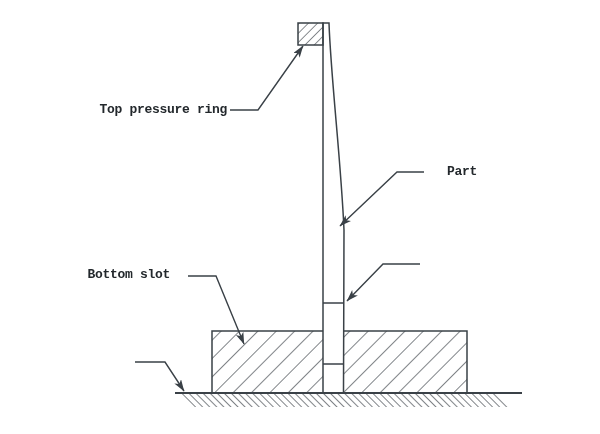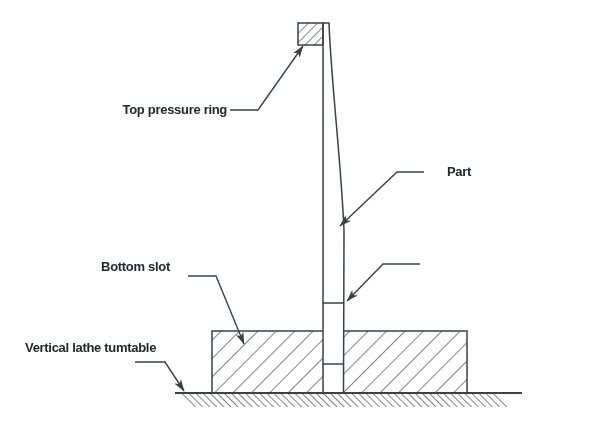--- a/index.html
+++ b/index.html
@@ -6,40 +6,40 @@
     margin: 0;
     padding: 0;
     background: #ffffff;
   }
   .canvas {
     position: relative;
     width: 600px;
     height: 434px;
     background: #ffffff;
     overflow: hidden;
-    font-family: Liberation Sans, sans-serif;
+    font-family: Liberation Mono, monospace;
   }
   .linework {
     position: absolute;
     left: 0;
     top: 0;
   }
   .label {
     position: absolute;
     font-size: 13px;
     font-weight: bold;
     letter-spacing: -0.3px;
     color: #23282c;
     white-space: nowrap;
     line-height: 15px;
   }
   .lbl-top-pressure-ring   { right: 373px; top: 102px; }
   .lbl-part                { left: 447px;  top: 164px; }
   .lbl-cutting-line        { left: 437px;  top: 256px; }
-  .lbl-bottom-slot         { right: 430px; top: 259px; }
+  .lbl-bottom-slot         { right: 430px; top: 267px; }
   .lbl-turntable           { left: 25px;   top: 340px; }
 </style>
 </head>
 <body>
 
 <div class="canvas">
 
   <svg class="linework" width="600" height="434" viewBox="0 0 600 434">
     <defs>
 
@@ -93,15 +93,14 @@
     <path d="M135,362 H165 L184,391" fill="none" stroke="#3a4147" stroke-width="1.4" marker-end="url(#arrow)"></path>
   </svg>
 
   <div class="label lbl-top-pressure-ring">Top pressure ring</div>
 
   <div class="label lbl-part">Part</div>
 
 
   <div class="label lbl-bottom-slot">Bottom slot</div>
 
-  <div class="label lbl-turntable">Vertical lathe tumtable</div>
 
 </div>
 
 </body></html>

